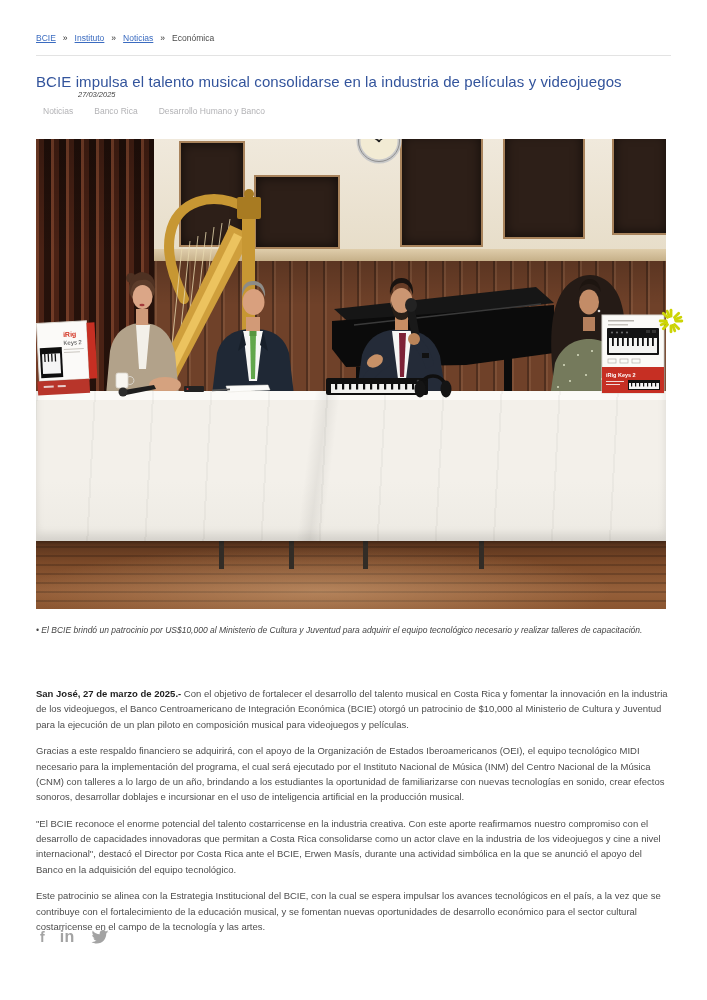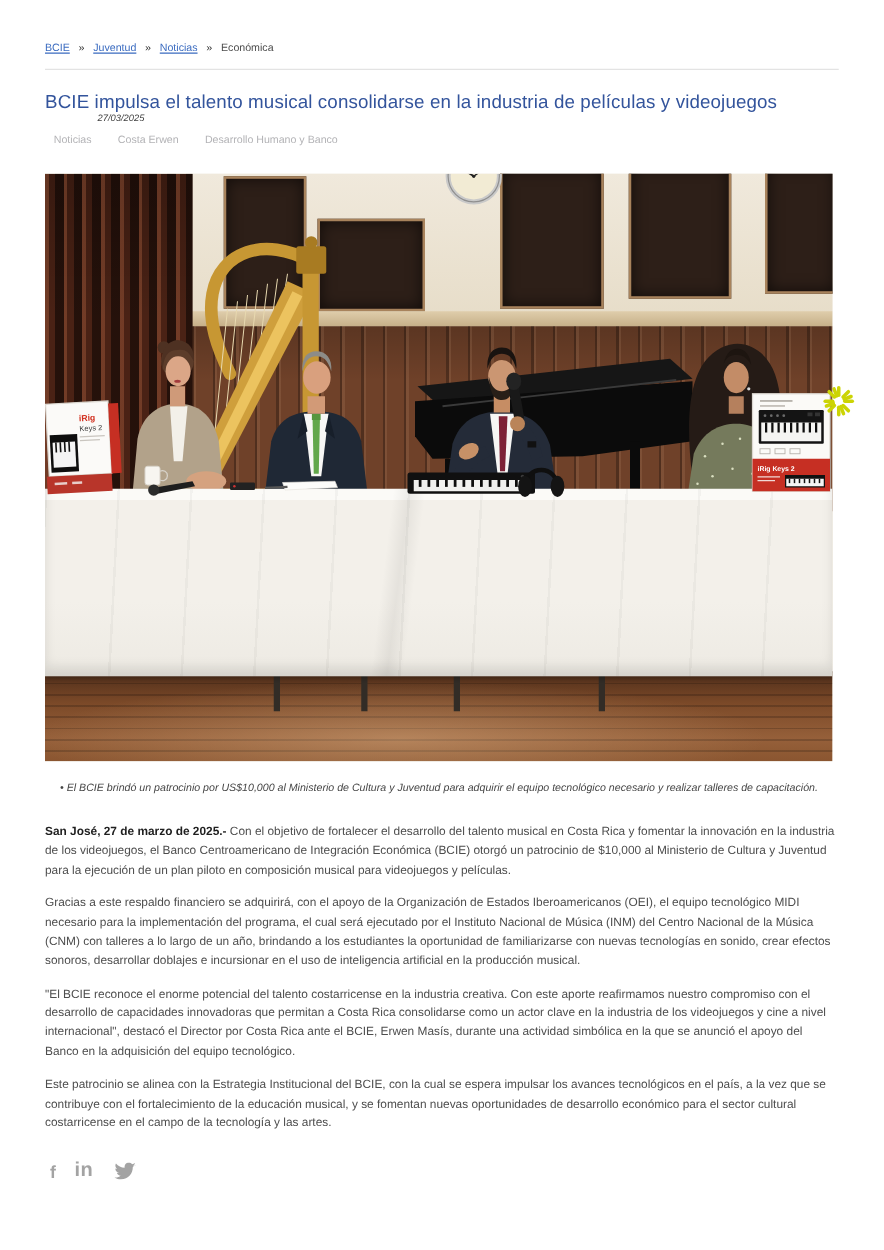--- a/index.html
+++ b/index.html
@@ -45,51 +45,51 @@
   .ph-cloth { position:absolute; left:0; top:252px; width:630px; height:150px; z-index:7;
     background-image:linear-gradient(97deg, rgba(0,0,0,0) 43%, rgba(0,0,0,.06) 45%, rgba(0,0,0,0) 47%),
                      repeating-linear-gradient(93deg, rgba(0,0,0,.035) 0 2px, rgba(0,0,0,0) 2px 58px),
                      linear-gradient(180deg,#fbfaf7 0 9px,#f3f0ea 9px 60%, #edeae3);
     box-shadow:inset 0 -7px 9px rgba(0,0,0,.10), 0 2px 3px rgba(0,0,0,.25); }
   .ph-items { position:absolute; left:0; top:0; z-index:8; }
   svg text { font-family:"Liberation Sans", sans-serif; }
 
   .asterisk { position:absolute; left:658px; top:308px; width:26px; height:26px; z-index:20; cursor:pointer; }
 
-  .caption { position:absolute; left:36px; top:624px; width:632px; font-size:8.5px; font-style:italic; color:#454545; line-height:1.55;margin-left:12px; }
-  .article-body { position:absolute; left:36px; top:658px; width:634px; font-size:9.5px; line-height:1.62; color:#4d4d4d; }
+  .caption { position:absolute; left:36px; top:624px; width:632px; font-size:8.5px; font-style:italic; color:#454545; line-height:1.55; }
+  .article-body { position:absolute; left:36px; top:686px; width:634px; font-size:9.5px; line-height:1.62; color:#4d4d4d; }
   .article-body p { margin:0 0 11px 0; }
   .article-body strong { color:#1f1f1f; }
 
   .social { position:absolute; left:40px; top:927px; display:flex; gap:15px; align-items:center; }
   .soc-f  { font-size:14px; font-weight:bold; color:#a3a3a3; cursor:pointer; }
   .soc-in { font-size:16px; font-weight:bold; color:#a3a3a3; letter-spacing:.3px; cursor:pointer; }
   .soc-tw { cursor:pointer; display:inline-block; margin-top:3px; }
 </style>
 </head>
 <body>
 
 <nav class="breadcrumb">
   <span class="crumb-link">BCIE</span>
   <span class="crumb-sep">»</span>
-  <span class="crumb-link">Juventud</span>
+  <span class="crumb-link">Instituto</span>
   <span class="crumb-sep">»</span>
   <span class="crumb-link">Noticias</span>
   <span class="crumb-sep">»</span>
   <span class="crumb-current">Económica</span>
 </nav>
 
 <div class="divider"></div>
 
 <h1 class="page-title">BCIE impulsa el talento musical consolidarse en la industria de películas y videojuegos</h1>
 <div class="article-date">27/03/2025</div>
 
 <div class="tag-row">
   <span>Noticias</span>
-  <span>Costa Erwen</span>
+  <span>Banco Rica</span>
   <span>Desarrollo Humano y Banco</span>
 </div>
 
 <figure class="photo" style="margin:0;">
   <div class="ph-wall"></div>
   <div class="ph-panel a"></div>
   <div class="ph-panel b"></div>
   <div class="ph-panel c"></div>
   <div class="ph-panel d"></div>
   <div class="ph-panel e"></div>

